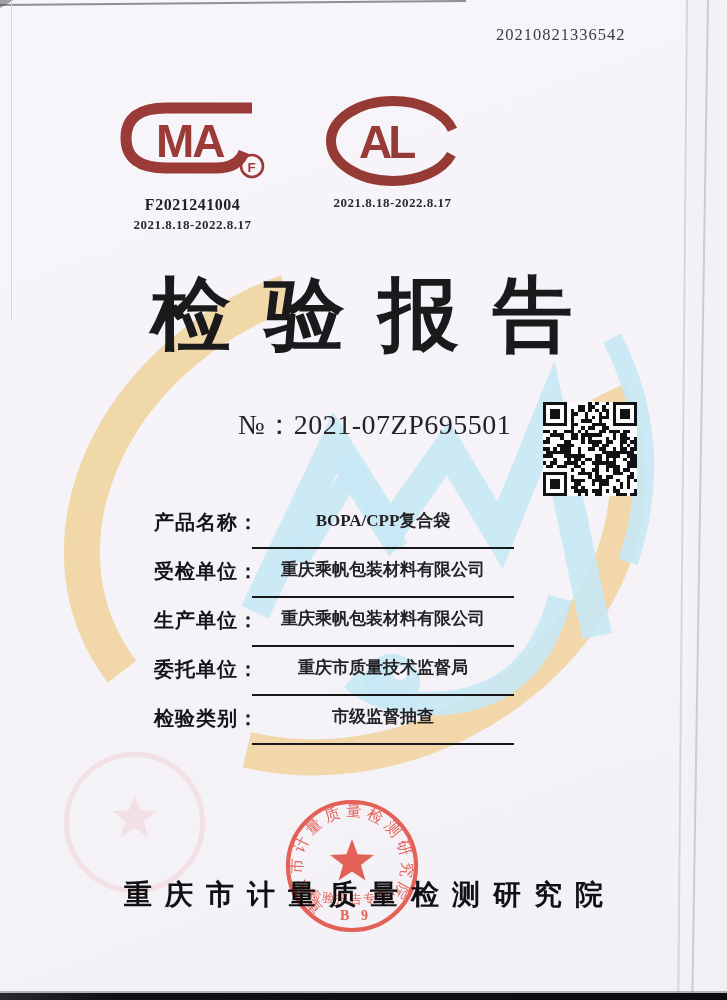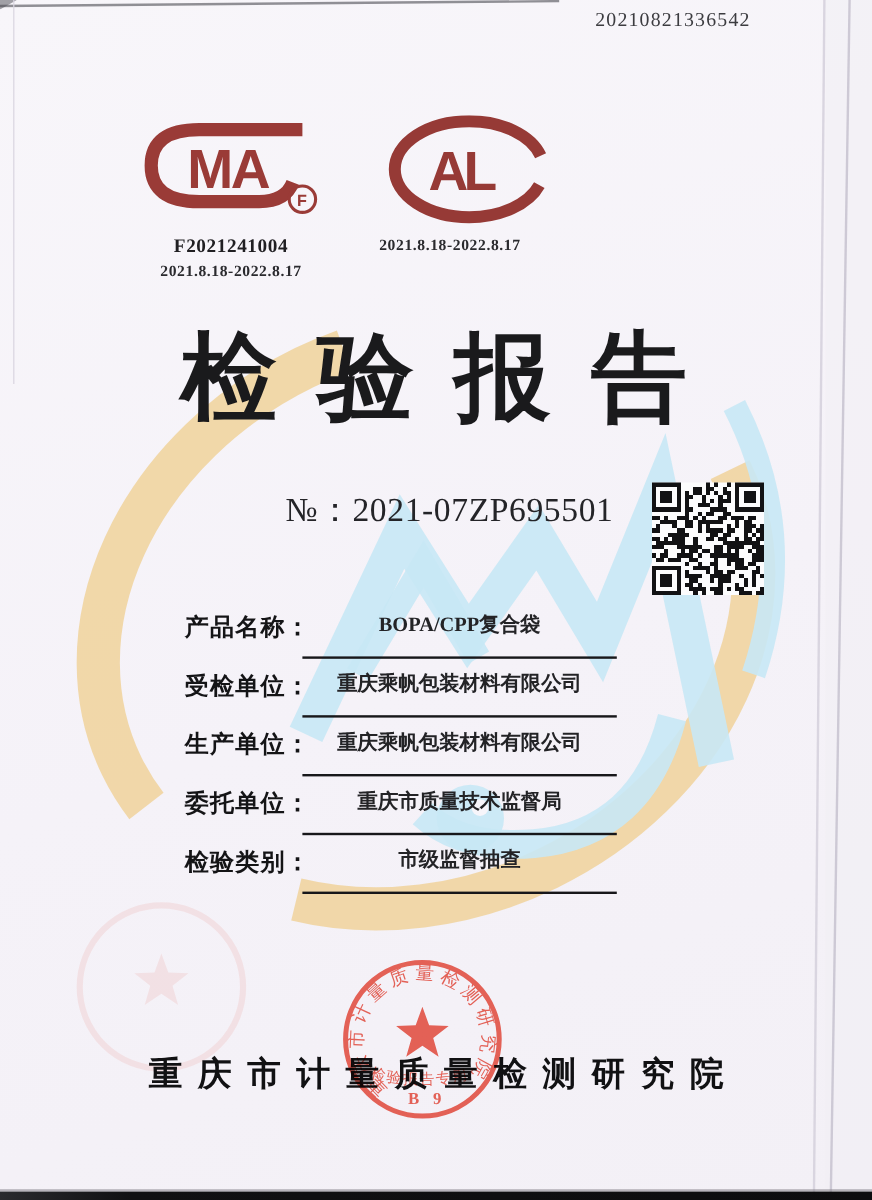--- a/index.html
+++ b/index.html
@@ -12,24 +12,24 @@
   
   .top-edge-line{left:-4px;top:2px;width:470px;height:2px;background:#3a3a42;opacity:.55;transform:rotate(-0.5deg);}
   .corner-mark{left:0;top:0;width:14px;height:8px;background:#4a4a52;opacity:.5;clip-path:polygon(0 0,100% 0,0 100%);}
   .bottom-bar{left:0;bottom:0;width:727px;height:7px;background:linear-gradient(90deg,#2a2a2e,#101012 15%,#0c0c0e);}
   .bottom-bar-soft{left:0;bottom:7px;width:727px;height:2px;background:#8d8a93;opacity:.6;}
   .page-edge-1{left:686px;top:0;width:2px;height:1005px;background:#d9d5e0;transform:rotate(.5deg);transform-origin:top;}
   .page-edge-2{left:707px;top:0;width:2px;height:1005px;background:#cdc9d5;transform:rotate(.9deg);transform-origin:top;}
   .page-edge-fill{left:688px;top:0;width:39px;height:1000px;background:#f1eef4;opacity:.55;}
   .left-crease{left:11px;top:0;width:1px;height:320px;background:#d9d5e0;}
   
-  .serial{left:496px;top:7px;font-size:16.5px;letter-spacing:1px;color:#3c3c40;text-align:center;}
+  .serial{left:496px;top:25px;font-size:16.5px;letter-spacing:1px;color:#3c3c40;text-align:center;}
   
   .cma-block{left:110px;top:96px;width:165px;text-align:center;}
-  .cal-block{left:316px;top:96px;width:185px;}
+  .cal-block{left:300px;top:96px;width:185px;text-align:center;}
   .cert-num{font-size:16px;font-weight:600;color:#201f22;margin-top:4px;letter-spacing:.5px;}
   .cert-date{font-size:13px;font-weight:600;color:#2a2a2e;margin-top:3px;letter-spacing:.5px;}
   .cal-num{font-size:15.5px;}
   
   .title{left:0;top:262px;width:727px;text-align:center;font-size:80px;font-weight:700;
          letter-spacing:34px;padding-left:30px;box-sizing:border-box;color:#1a1a1c;z-index:3;}
   
   .report-no{left:238px;top:406px;font-size:28px;letter-spacing:.5px;color:#242428;z-index:3;}
   
   .qr{left:540px;top:402px;width:100px;height:94px;z-index:3;}

